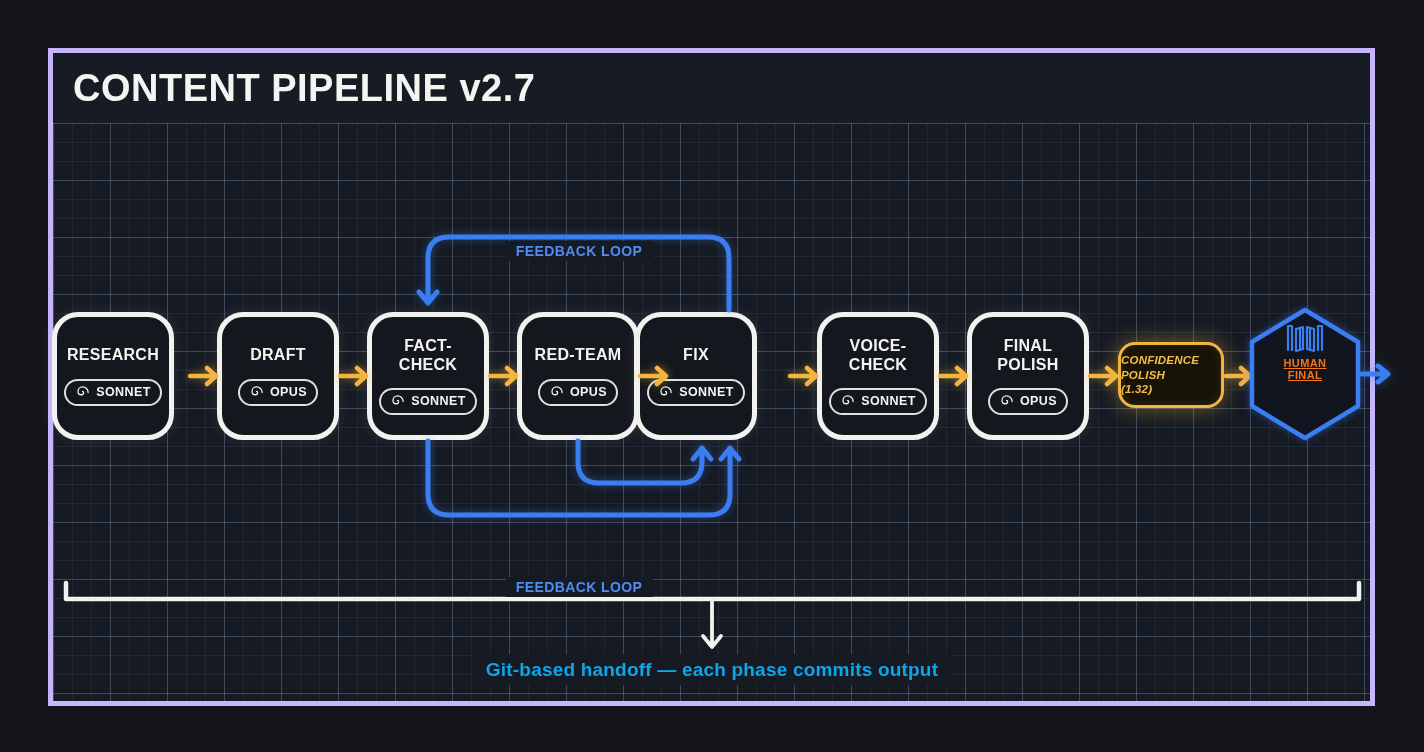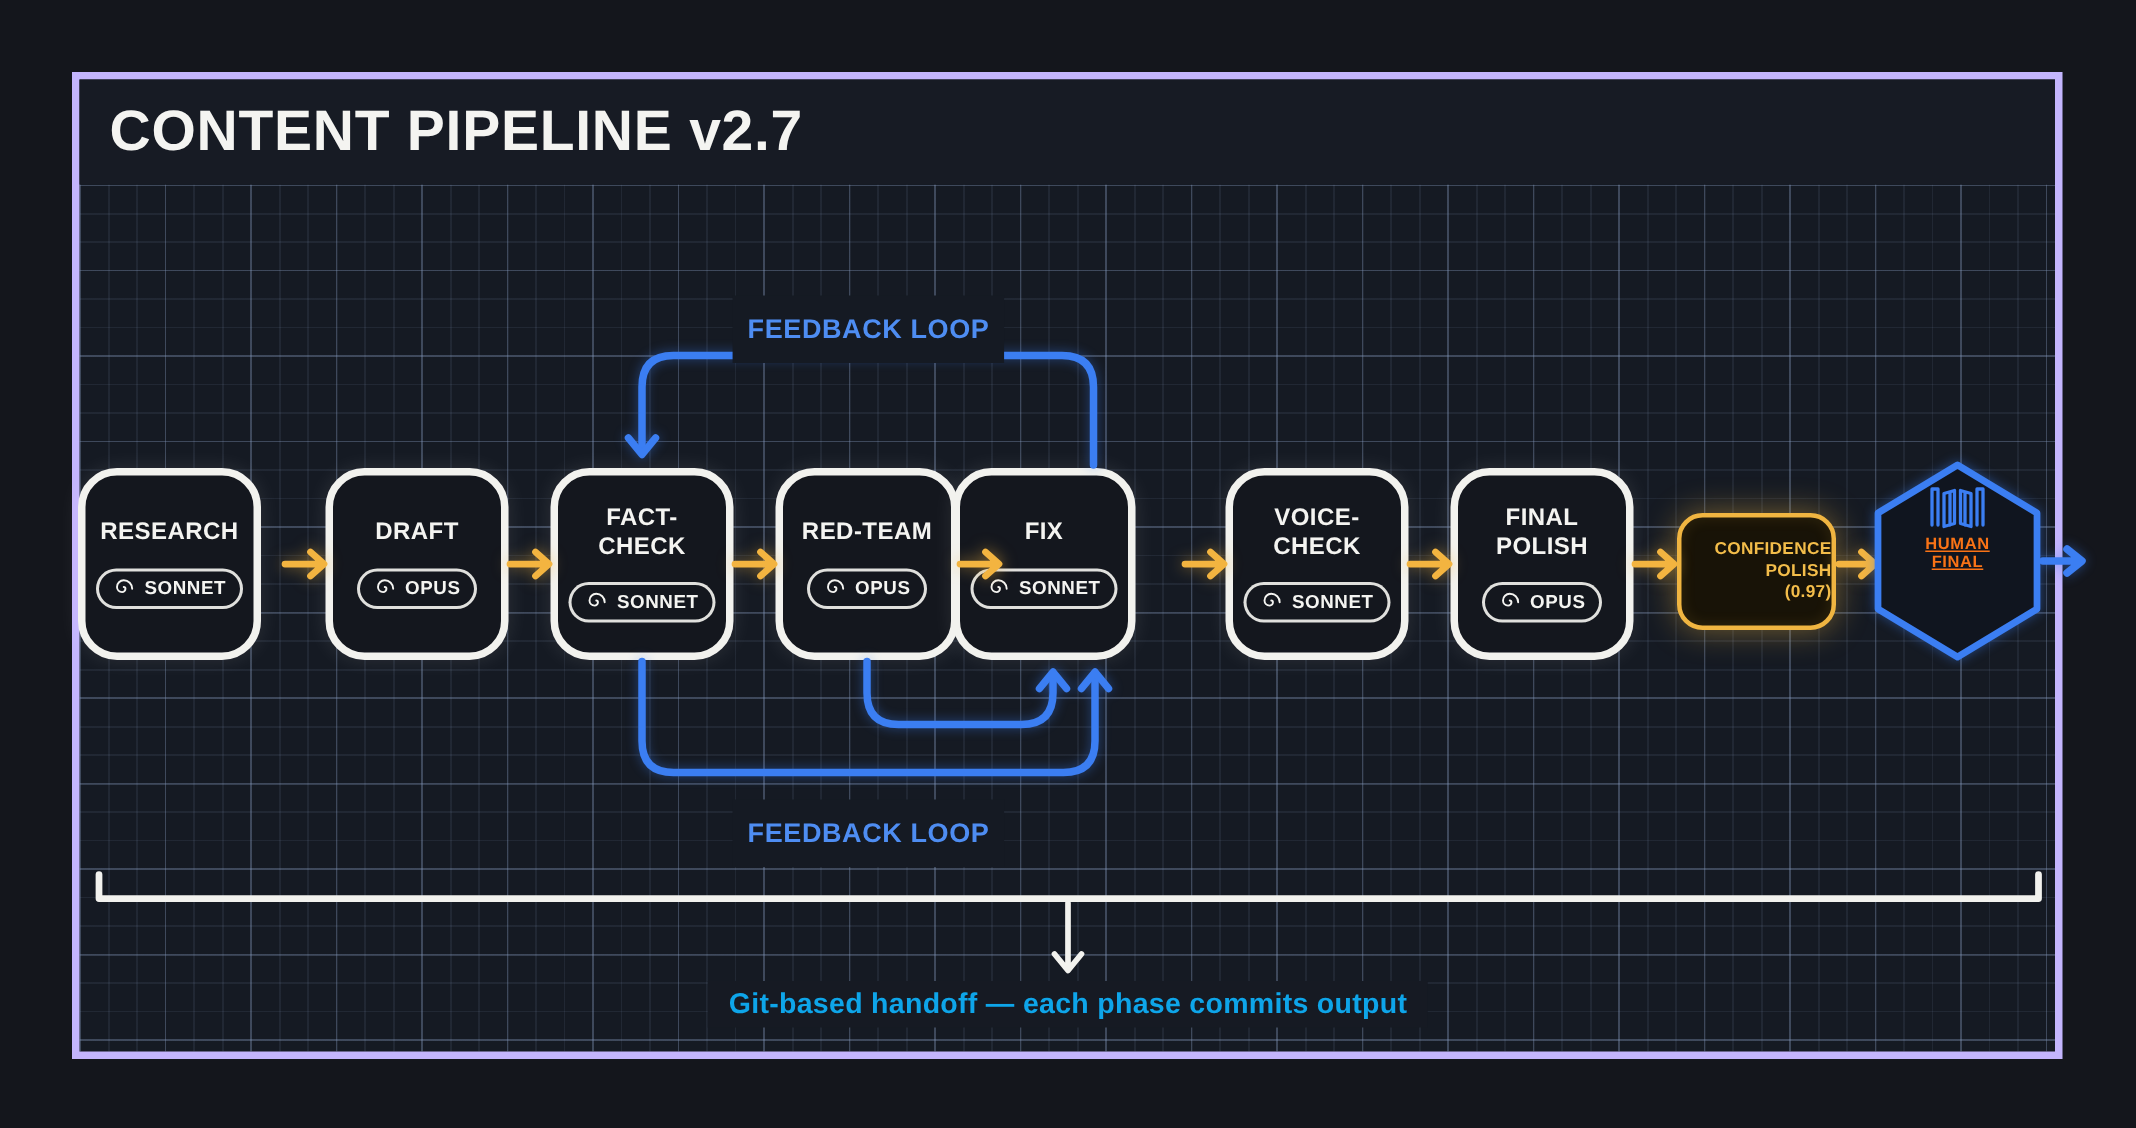--- a/index.html
+++ b/index.html
@@ -19,29 +19,29 @@
   .stage{position:absolute;top:312px;width:122px;height:128px;box-sizing:border-box;
          background:#14171e;border:5px solid #f2f2ee;border-radius:26px;
          display:flex;flex-direction:column;align-items:center;justify-content:center;gap:14px;
          box-shadow:0 0 14px rgba(255,255,255,.10);}
   .stage-label{color:#f4f4f1;font-weight:700;font-size:16px;letter-spacing:.3px;
                text-align:center;line-height:1.15;padding:0 4px;}
   .badge{display:inline-flex;align-items:center;gap:6px;border:2px solid rgba(242,242,238,.92);
          border-radius:15px;padding:4px 9px;color:#f4f4f1;font-weight:700;font-size:12.5px;
          letter-spacing:.4px;background:#14171e;}
   .badge svg{display:block;}
-  .conf{position:absolute;left:1118px;top:342px;width:106px;height:78px;box-sizing:border-box;
+  .conf{position:absolute;left:1118px;top:342px;width:106px;height:66px;box-sizing:border-box;
         background:#181307;border:3.5px solid #f0b541;border-radius:17px;
-        display:flex;flex-direction:column;align-items:flex-end;justify-content:center;
-        box-shadow:0 0 22px rgba(240,181,65,.45), inset 0 0 10px rgba(240,181,65,.12);}
+        display:flex;flex-direction:column;align-items:flex-start;justify-content:center;
+        box-shadow:0 0 22px rgba(240,181,65,.45), inset 0 0 10px rgba(240,181,65,.12);font-style:italic;}
   .conf div{color:#f3bd4a;font-weight:700;font-size:11.5px;line-height:1.3;letter-spacing:.2px;}
   .hex-text{position:absolute;left:1252px;top:357px;width:106px;text-align:center;
             color:#f97316;font-weight:700;font-size:11px;line-height:1.12;letter-spacing:.4px;text-decoration:underline;}
-  .fb-label{position:absolute;transform:translateX(-50%);font-weight:700;font-size:18px;
-            color:#4e8df2;letter-spacing:.4px;background:#151a23;padding:12px 10px;white-space:nowrap;}
+  .fb-label{position:absolute;transform:translateX(-50%);font-weight:700;font-size:14px;
+            color:#4e8df2;letter-spacing:.4px;background:#151a23;padding:2px 10px;white-space:nowrap;margin-top:44px;}
   .caption-wrap{position:absolute;left:712px;top:659px;transform:translateX(-50%);white-space:nowrap;}
   .caption-wrap span{background:#161a23;color:#0ea5e9;font-weight:700;font-size:19px;
                      padding:5px 14px;letter-spacing:.2px;}
   svg.overlay{position:absolute;left:0;top:0;pointer-events:none;}
   .glow-y{filter:drop-shadow(0 0 5px rgba(243,180,64,.55));}
   .glow-b{filter:drop-shadow(0 0 4px rgba(59,126,242,.45));}
 </style>
 </head>
 <body>
 
@@ -114,21 +114,21 @@
       <svg width="15" height="15" viewBox="0 0 20 20">
           <path d="M10 8.5 a1.5 1.5 0 0 1 1.5 1.5 a3 3 0 0 1 -3 3 a4.5 4.5 0 0 1 -4.5 -4.5 a6 6 0 0 1 6 -6 a7.5 7.5 0 0 1 7.5 7.5" fill="none" stroke="#f4f4f1" stroke-width="1.7" stroke-linecap="round"></path>
         </svg>
       <span>OPUS</span>
     </div>
   </div>
 
   <div class="conf">
     <div>CONFIDENCE</div>
     <div>POLISH</div>
-    <div>(0.97)</div>
+    <div>(1.32)</div>
   </div>
 
   <svg class="overlay" width="1424" height="752" viewBox="0 0 1424 752">
 
     <g class="glow-y" stroke="#f3b440" stroke-width="4.5" fill="none" stroke-linecap="round" stroke-linejoin="round">
       <path d="M190 376 H215 M207 368 L216 376 L207 384"></path>
       <path d="M340 376 H365 M357 368 L366 376 L357 384"></path>
       <path d="M490 376 H515 M507 368 L516 376 L507 384"></path>
       <path d="M640 376 H665 M657 368 L666 376 L657 384"></path>
       <path d="M790 376 H815 M807 368 L816 376 L807 384"></path>

